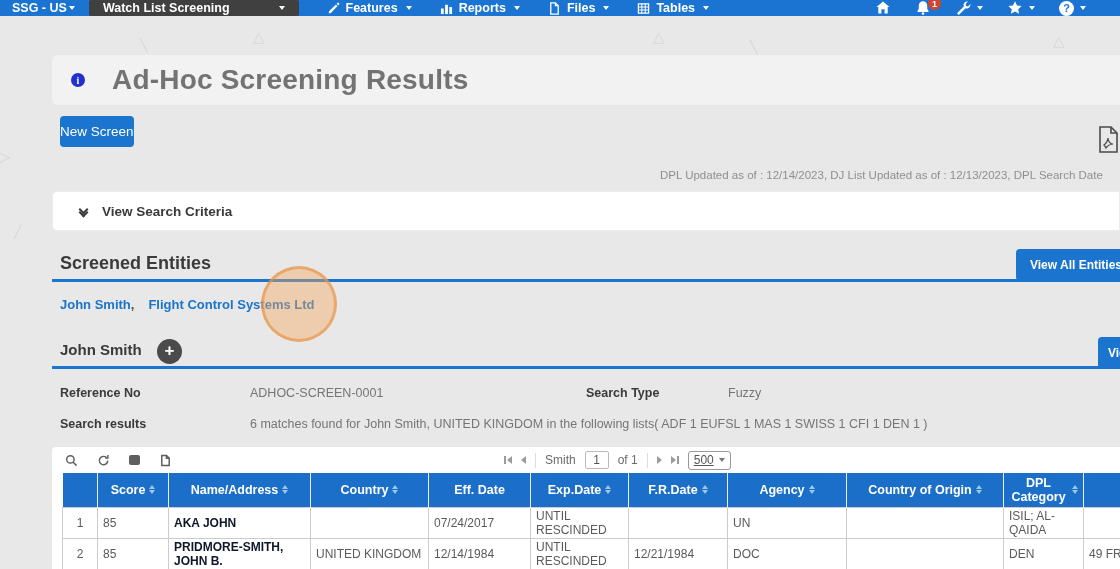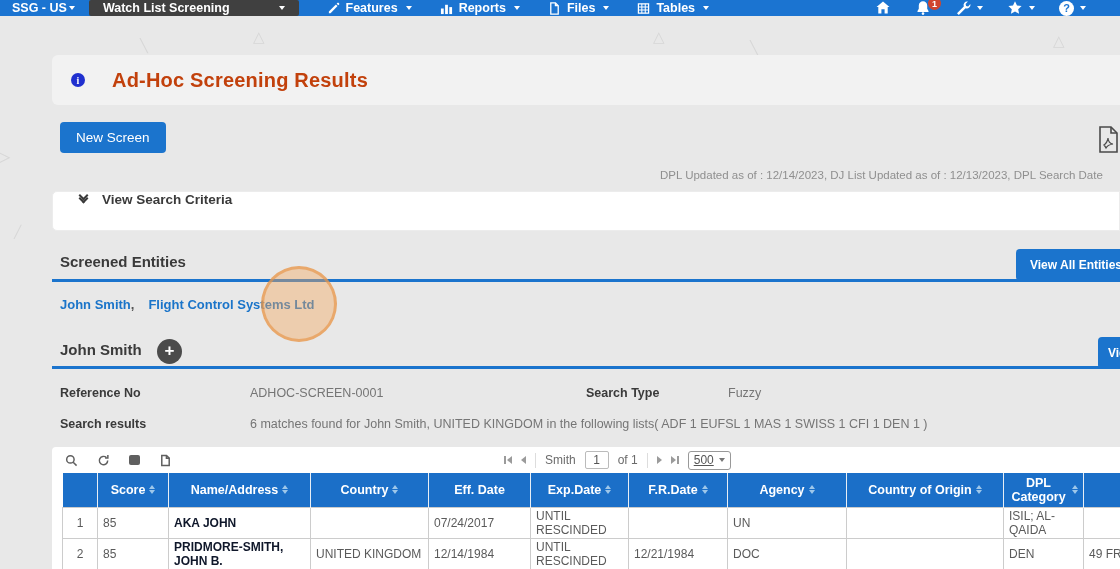--- a/index.html
+++ b/index.html
@@ -33,39 +33,39 @@
   .wm-a::before{ content:"\25B7"; font-size:20px; }
   .wm-sl::before{ content:"\2571"; font-size:12px; }
   .wm-v::before{ content:"\2228"; font-size:14px; color:#c9c9c9; }
 
   
   .title-band{ position:absolute; left:52px; top:55px; width:1068px; height:50px;
                background:#f2f2f2; border-radius:6px 0 0 6px; display:flex; align-items:center; }
   .info-ic{ width:14px; height:14px; border-radius:50%; background:#2030cf; color:#fff;
             font-size:10px; font-weight:bold; font-family:"Liberation Serif", serif;
             display:flex; align-items:center; justify-content:center; margin-left:19px; }
-  .page-title{ margin-left:27px; font-size:20px; font-weight:bold; color:#c2410c; letter-spacing:0.2px; }
+  .page-title{ margin-left:27px; font-size:28px; font-weight:bold; color:#737373; letter-spacing:0.2px; }
 
   
   .btn{ background:#1b74cd; color:#fff; border:none; border-radius:4px; cursor:pointer;
         font-family:"Liberation Sans", sans-serif; }
-  .new-screen{ position:absolute; left:60px; top:122px; height:31px; padding:0 16px; font-size:13.5px; }
+  .new-screen{ position:absolute; left:60px; top:116px; height:31px; padding:0 0; font-size:13.5px; }
   .pdf-btn{ position:absolute; left:1096px; top:126px; width:24px; height:28px; cursor:pointer; }
   .updated-line{ position:absolute; left:660px; top:169px; font-size:11.5px; color:#8f8f8f; white-space:nowrap; }
 
   
   .vsc{ position:absolute; left:52px; top:191px; width:1068px; height:40px; background:#fff;
-        border:1px solid #ececec; border-radius:5px 0 0 5px; display:flex; cursor:pointer; }
+        border:1px solid #ececec; border-radius:5px 0 0 5px; display:flex; align-items:center; cursor:pointer; }
   .dbl{ display:flex; flex-direction:column; align-items:center; margin-left:24px; width:12px; }
   .chev{ width:7px; height:7px; border-right:2px solid #3a3a3a; border-bottom:2px solid #3a3a3a; transform:rotate(45deg); }
   .chev+.chev{ margin-top:-4px; }
   .vsc-label{ margin-left:13px; font-size:13.5px; font-weight:bold; color:#3a3a3a; }
 
   
-  .se-heading{ position:absolute; left:60px; top:253px; font-size:15px; font-weight:bold; color:#3a3a3a; }
+  .se-heading{ position:absolute; left:60px; top:253px; font-size:18px; font-weight:bold; color:#3a3a3a; }
   .rule{ position:absolute; left:52px; height:3px; width:1068px; background:#1b74cd; }
   .view-all{ position:absolute; left:1016px; top:249px; height:32px; padding:0 14px;
              font-size:12px; font-weight:bold; white-space:nowrap; }
   .entity-links{ position:absolute; left:60px; top:297px; font-size:13px; font-weight:bold; display:flex; }
   .entity-links a{ color:#1a74c9; text-decoration:none; cursor:pointer; }
   .comma{ color:#555; margin-right:14px; }
   .click-circle{ position:absolute; left:261px; top:266px; width:76px; height:76px; border-radius:50%;
                  background:rgba(243,166,92,0.42); border:3px solid rgba(230,148,70,0.65); pointer-events:none; }
 
   

